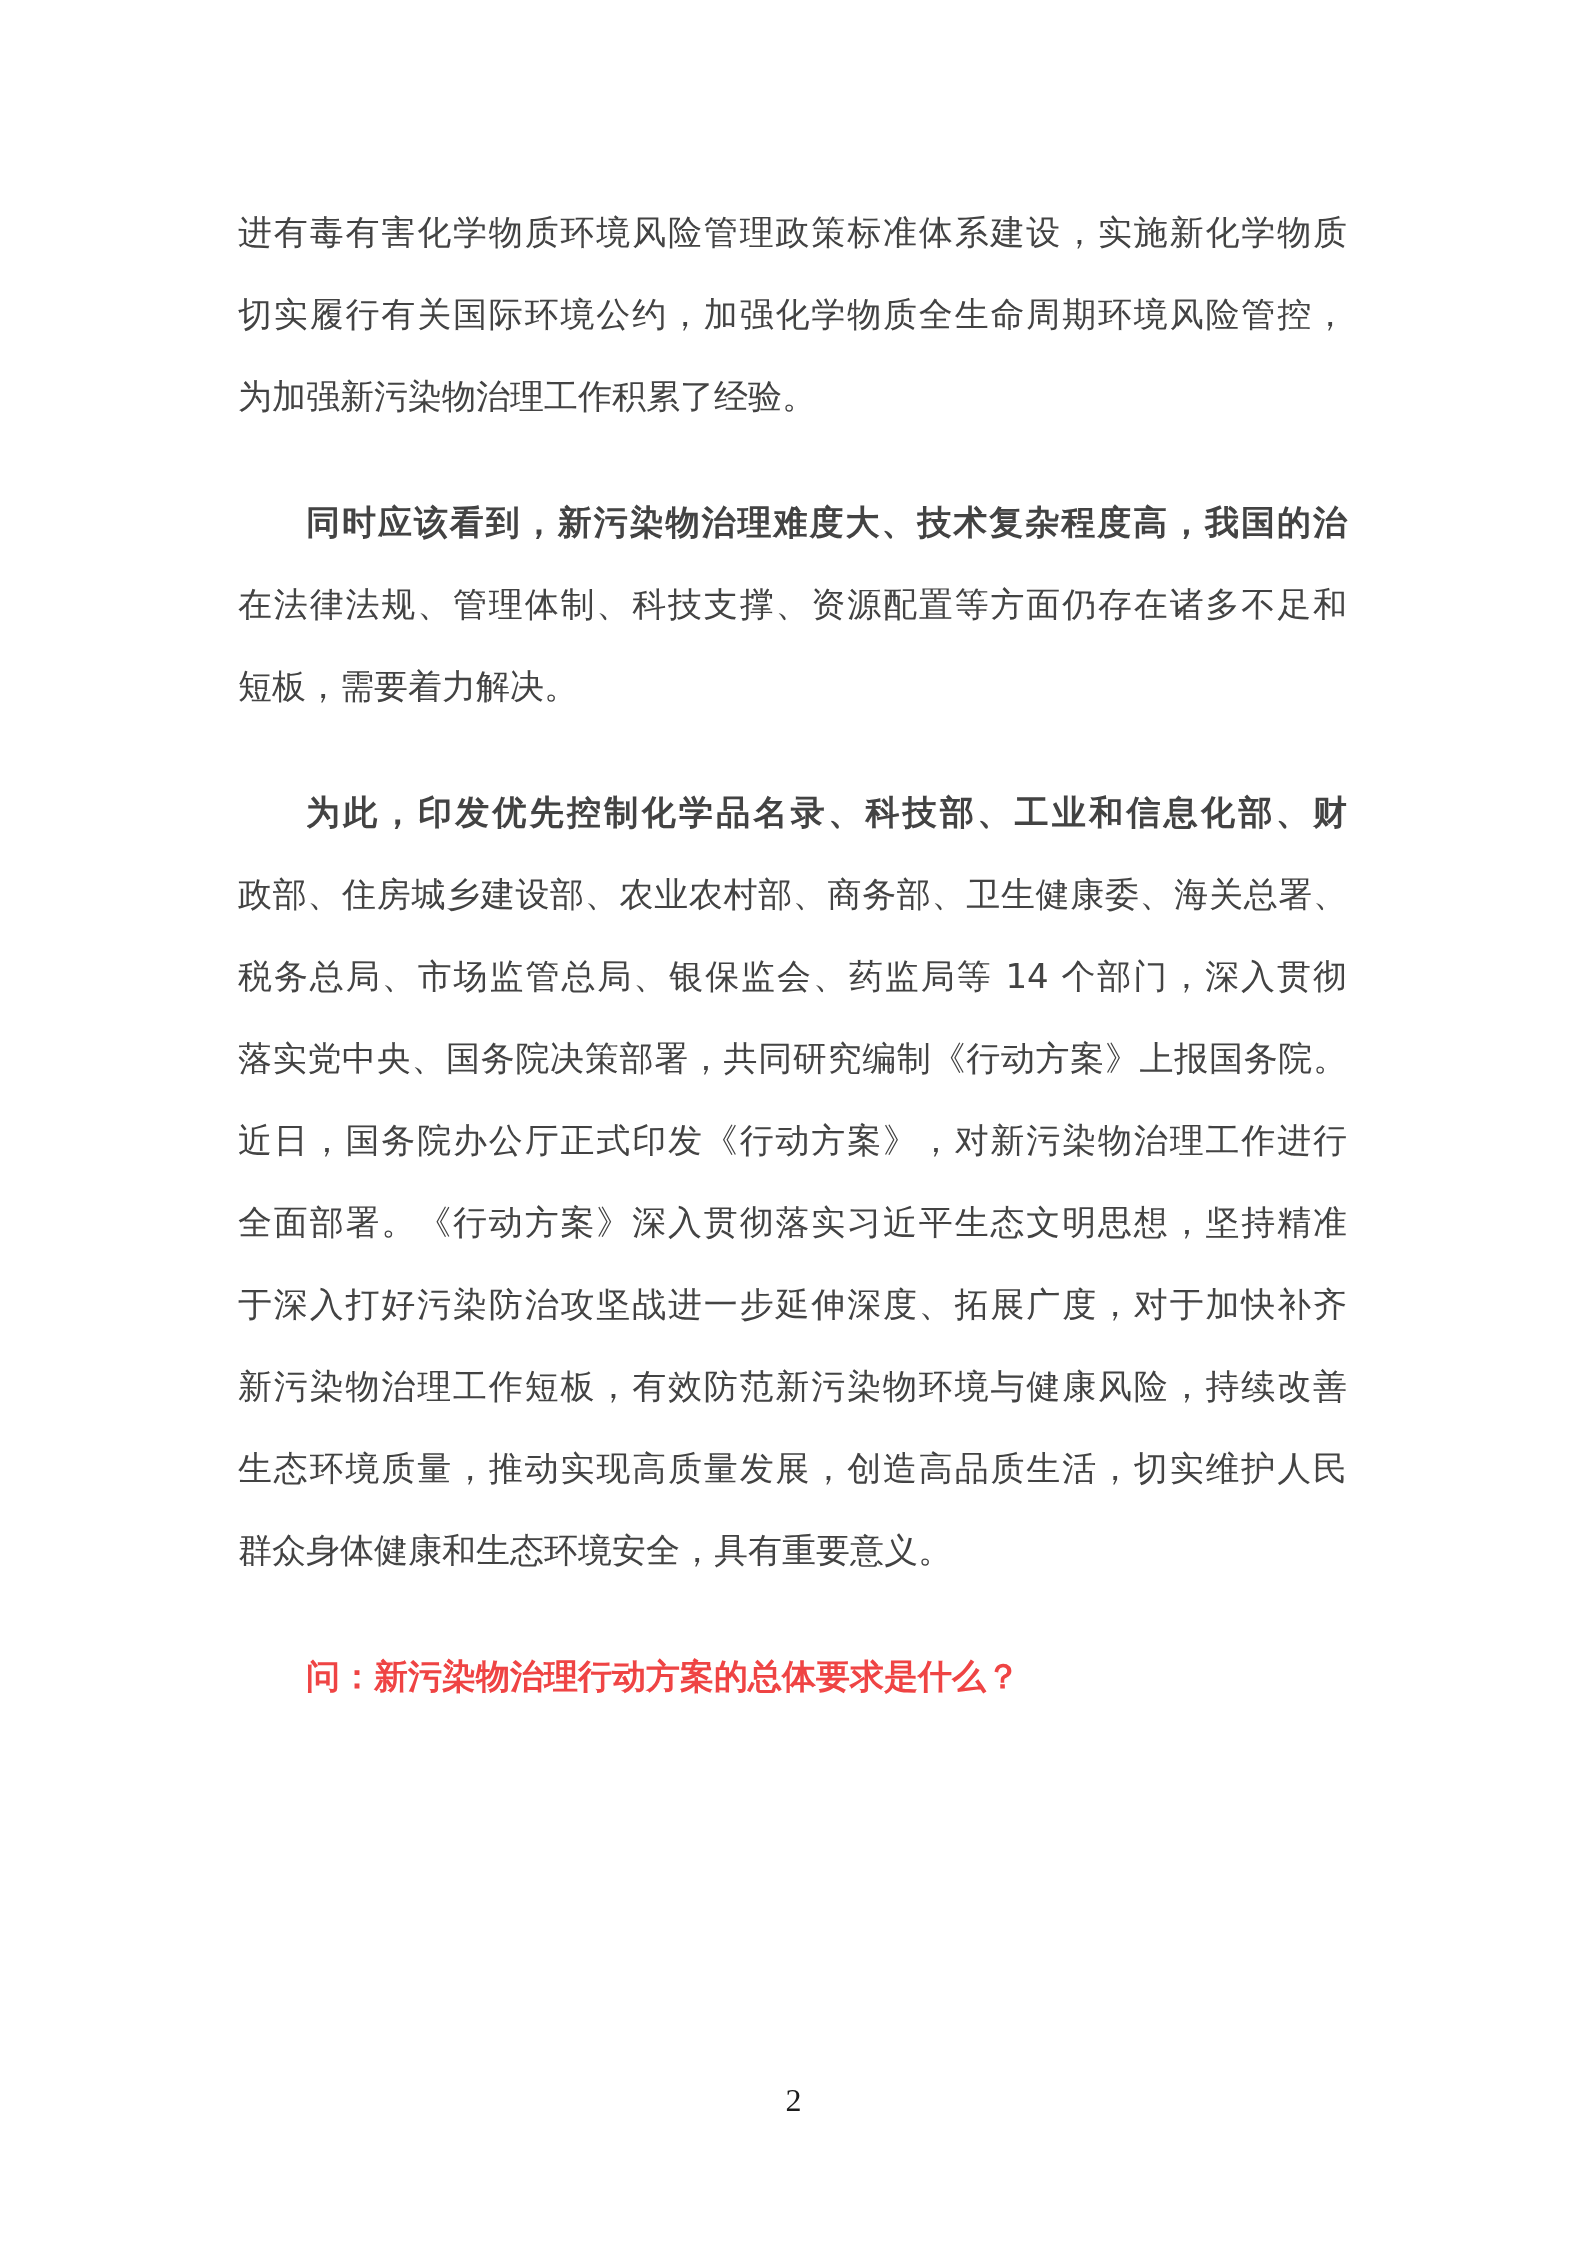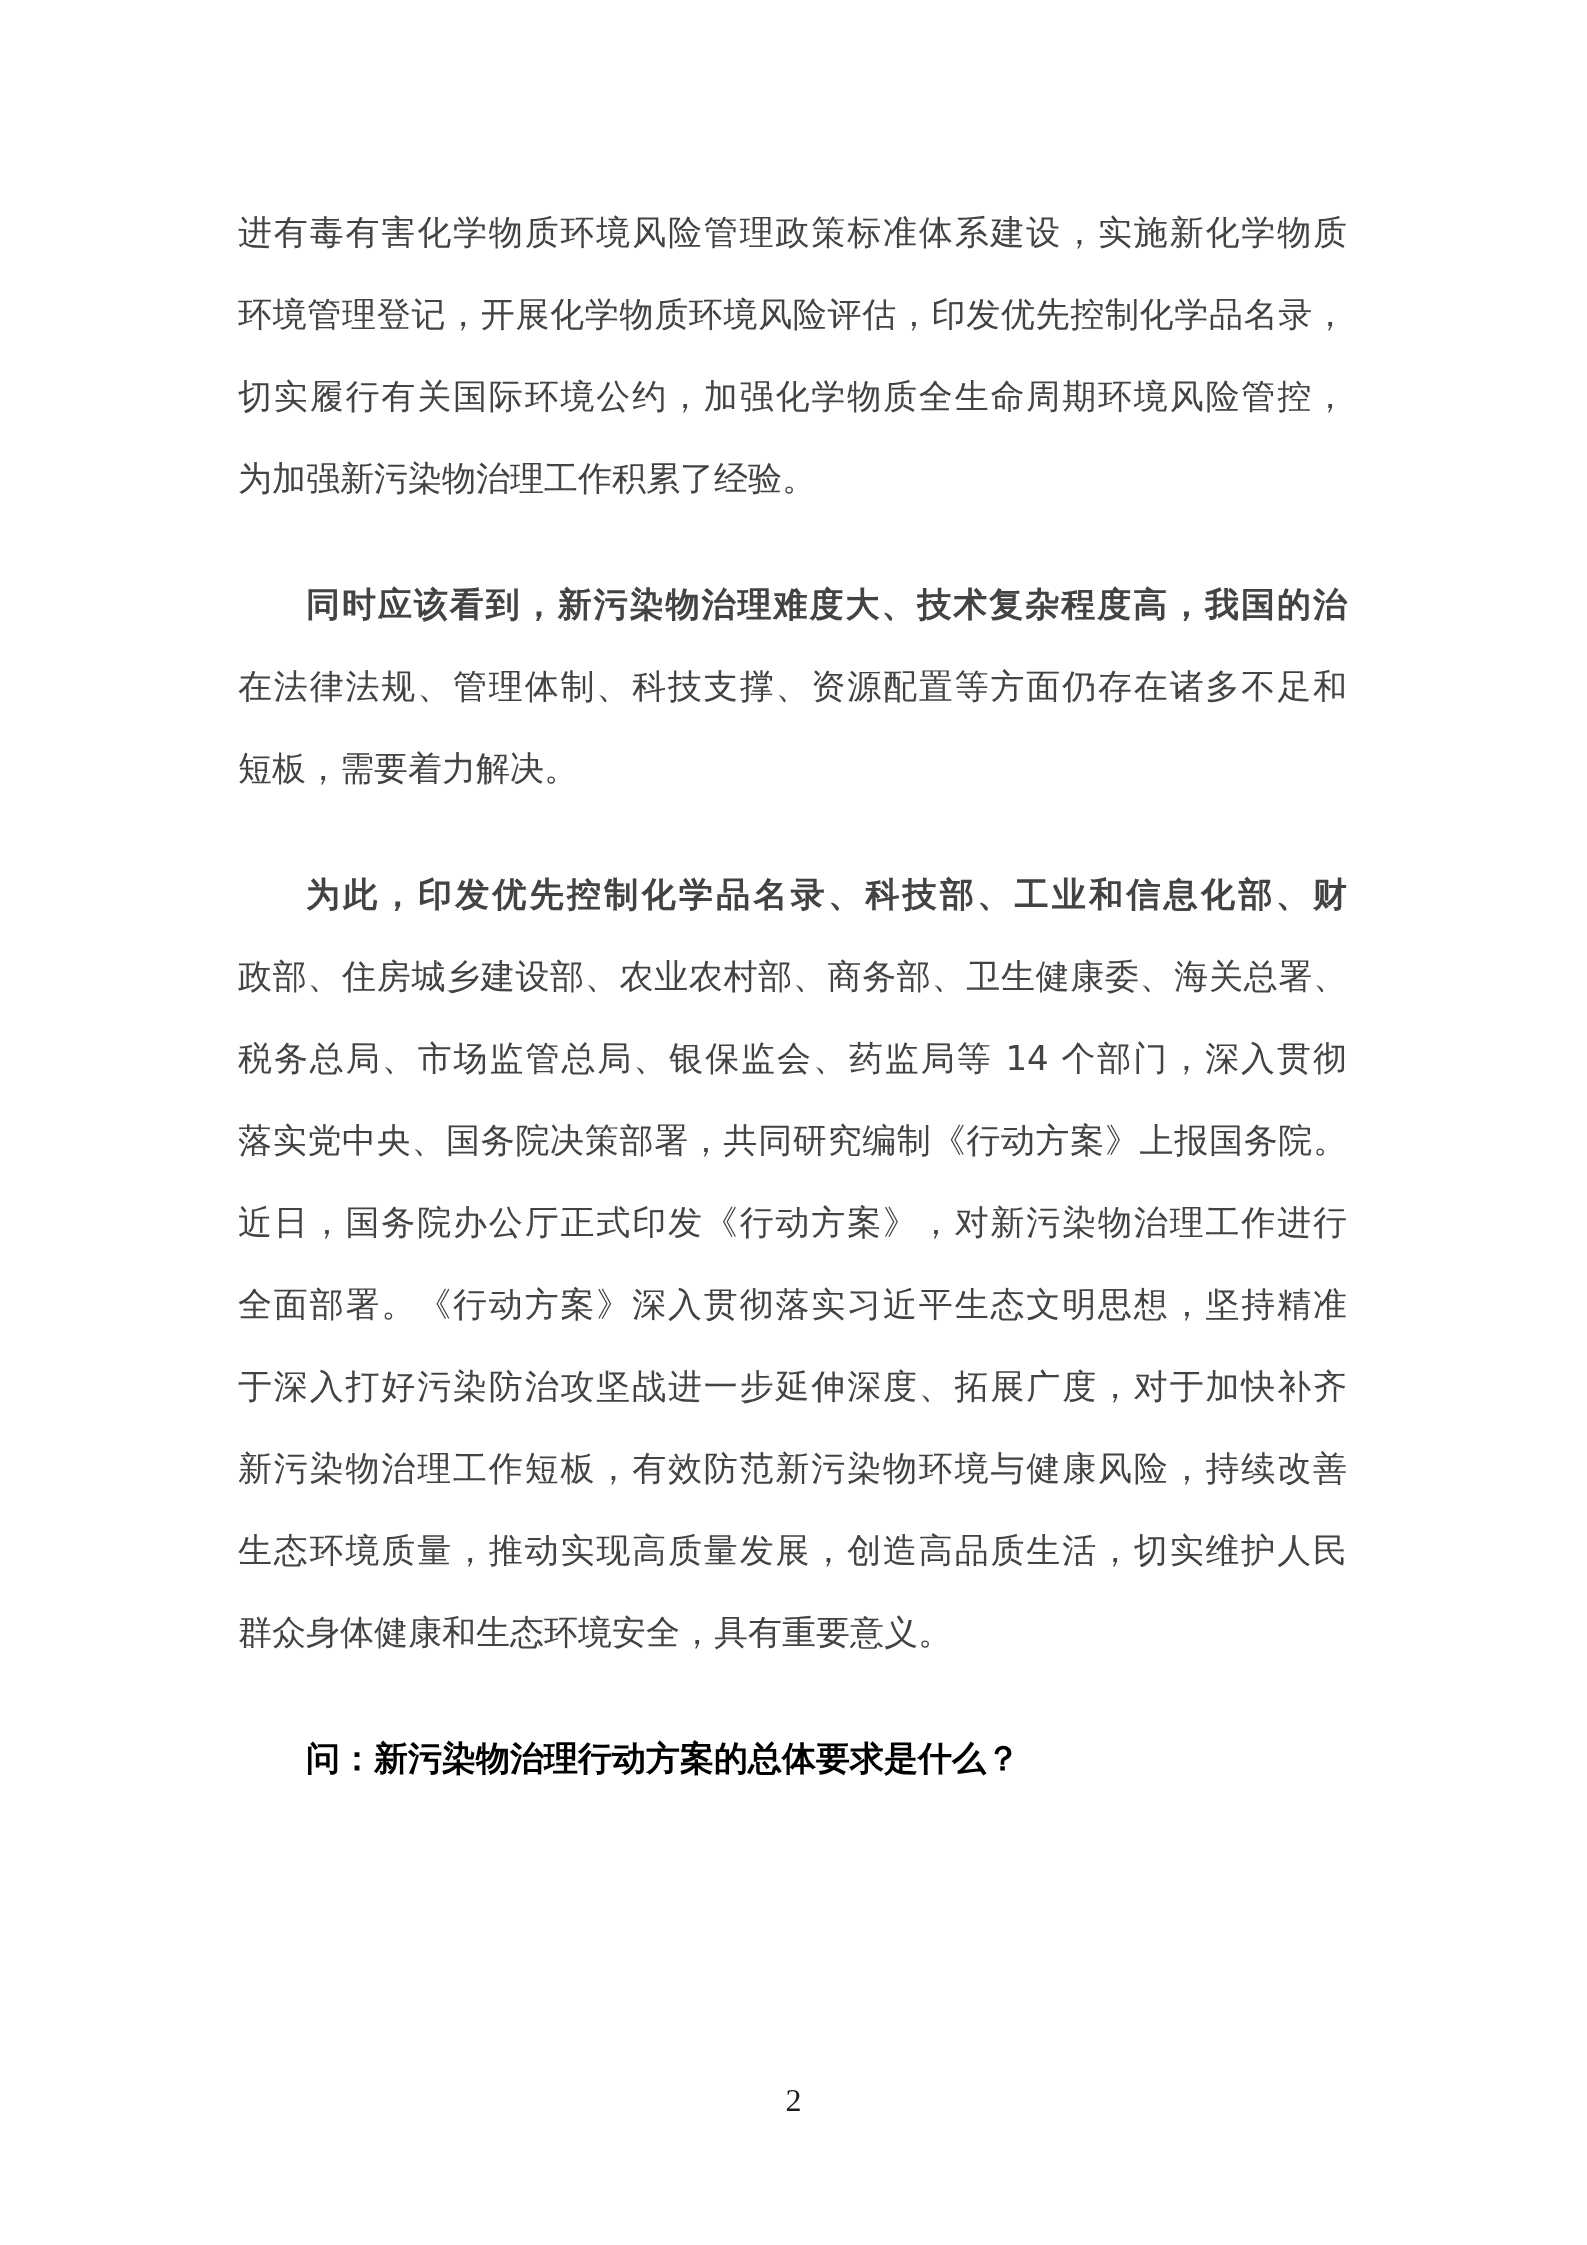--- a/index.html
+++ b/index.html
@@ -38,21 +38,21 @@
   }
   .line.full {
     text-align-last: justify;
   }
   .line.indent {
     text-indent: 2em;
     font-weight: bold;
   }
   .paragraph.question {
     font-weight: bold;
-    color: #000000;
+    color: #ef4444;
   }
   .footer {
     position: absolute;
     left: 0;
     top: 2082px;
     width: 1587px;
     text-align: center;
   }
   .page-num {
     font-family: "Liberation Serif", "DejaVu Serif", serif;
@@ -61,21 +61,20 @@
   }
 </style>
 </head>
 <body>
 
 <div class="page">
   <div class="content">
 
     <div class="paragraph">
       <div class="line full">进有毒有害化学物质环境风险管理政策标准体系建设，实施新化学物质</div>
-      <div class="line full">环境管理登记，开展化学物质环境风险评估，印发优先控制化学品名录，</div>
       <div class="line full">切实履行有关国际环境公约，加强化学物质全生命周期环境风险管控，</div>
       <div class="line">为加强新污染物治理工作积累了经验。</div>
     </div>
 
     <div class="paragraph">
       <div class="line full indent">同时应该看到，新污染物治理难度大、技术复杂程度高，我国的治</div>
       <div class="line full">在法律法规、管理体制、科技支撑、资源配置等方面仍存在诸多不足和</div>
       <div class="line">短板，需要着力解决。</div>
     </div>
 

